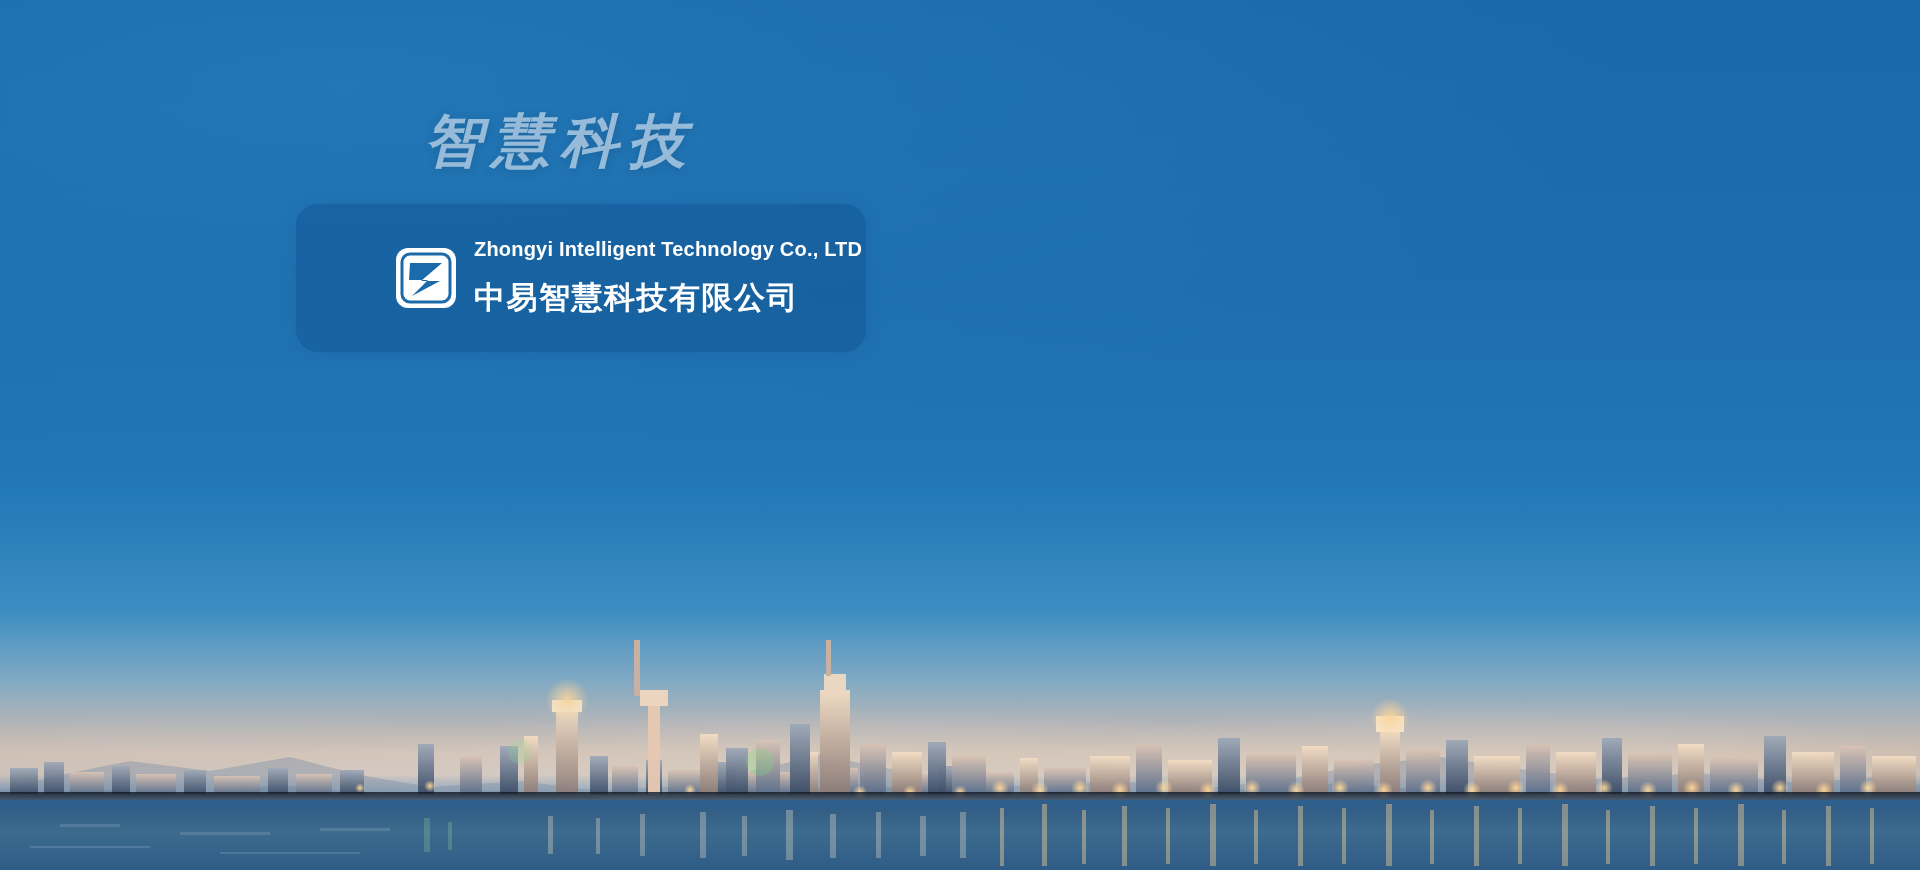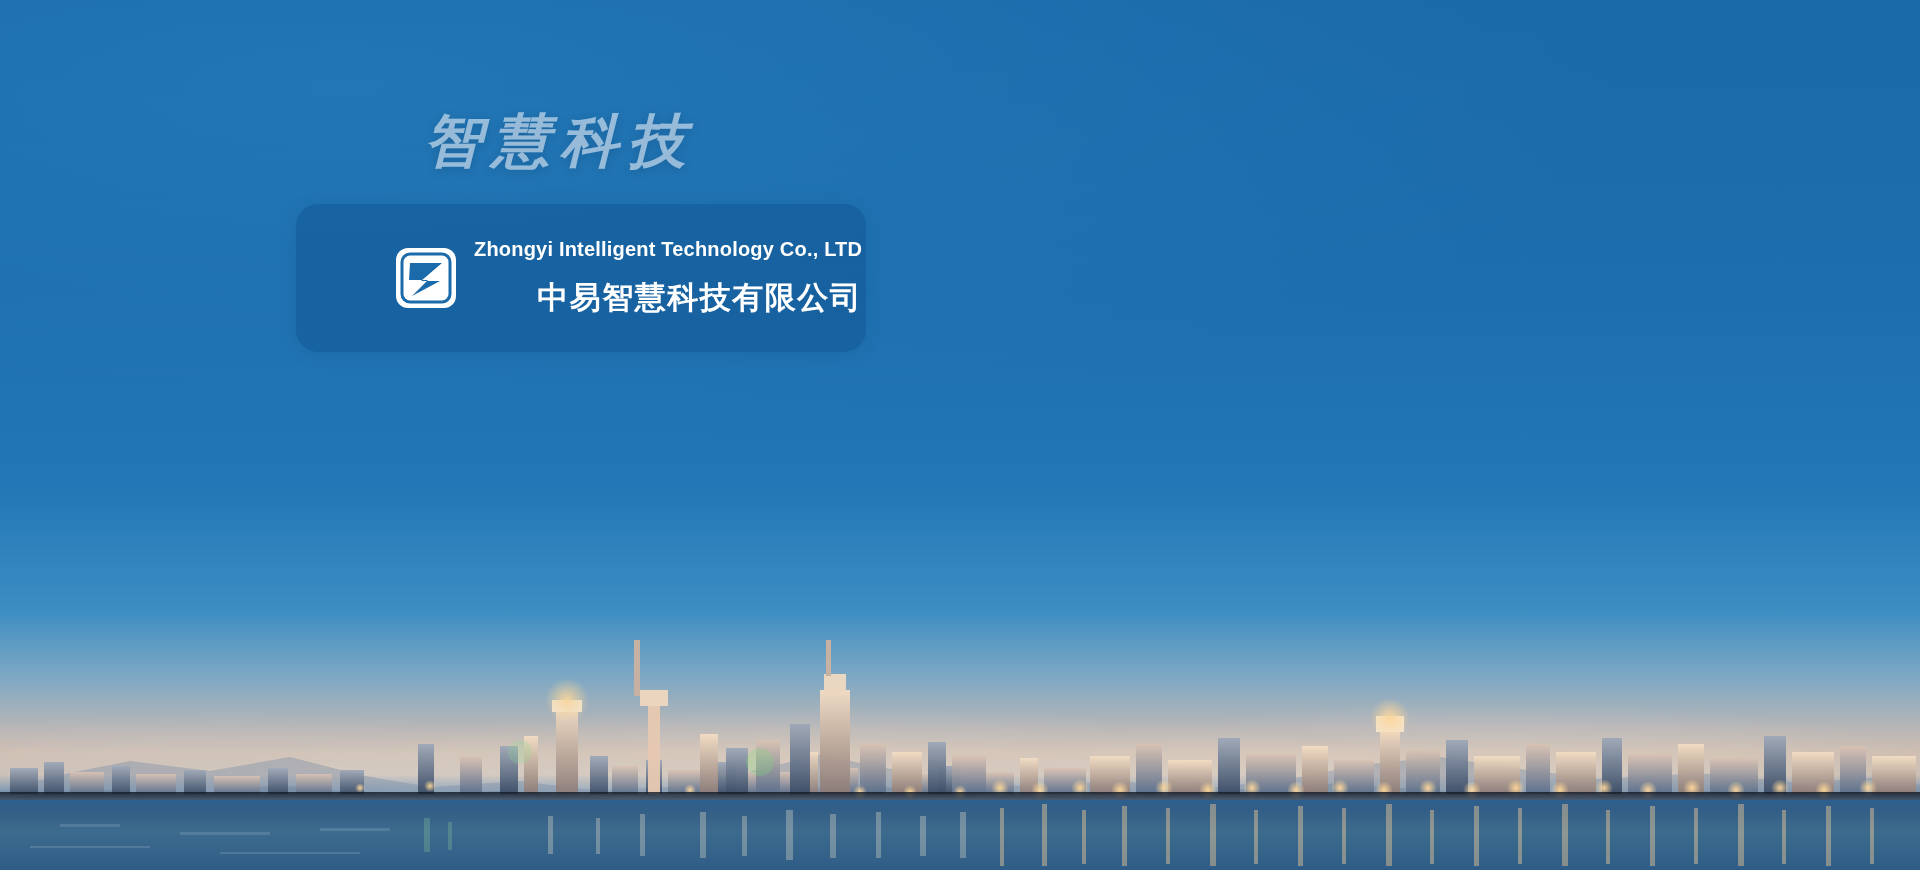--- a/index.html
+++ b/index.html
@@ -89,21 +89,21 @@
     border-radius:22px;
     background:rgba(12,74,135,.40);
     display:flex;
     align-items:center;
     box-shadow:0 2px 18px rgba(8,48,88,.10);
   }
   .card-logo{
     flex:0 0 auto;
     display:flex; align-items:center; justify-content:center;
   }
-  .card-text{ display:flex; flex-direction:column; justify-content:center;align-items:flex-end; }
+  .card-text{ display:flex; flex-direction:column; justify-content:center; }
   .en{
     color:#ffffff;
     font-size:20px;
     font-weight:700;
     letter-spacing:.2px;
     line-height:1.25;
     white-space:nowrap;
   }
   .cn{
     color:#ffffff;

